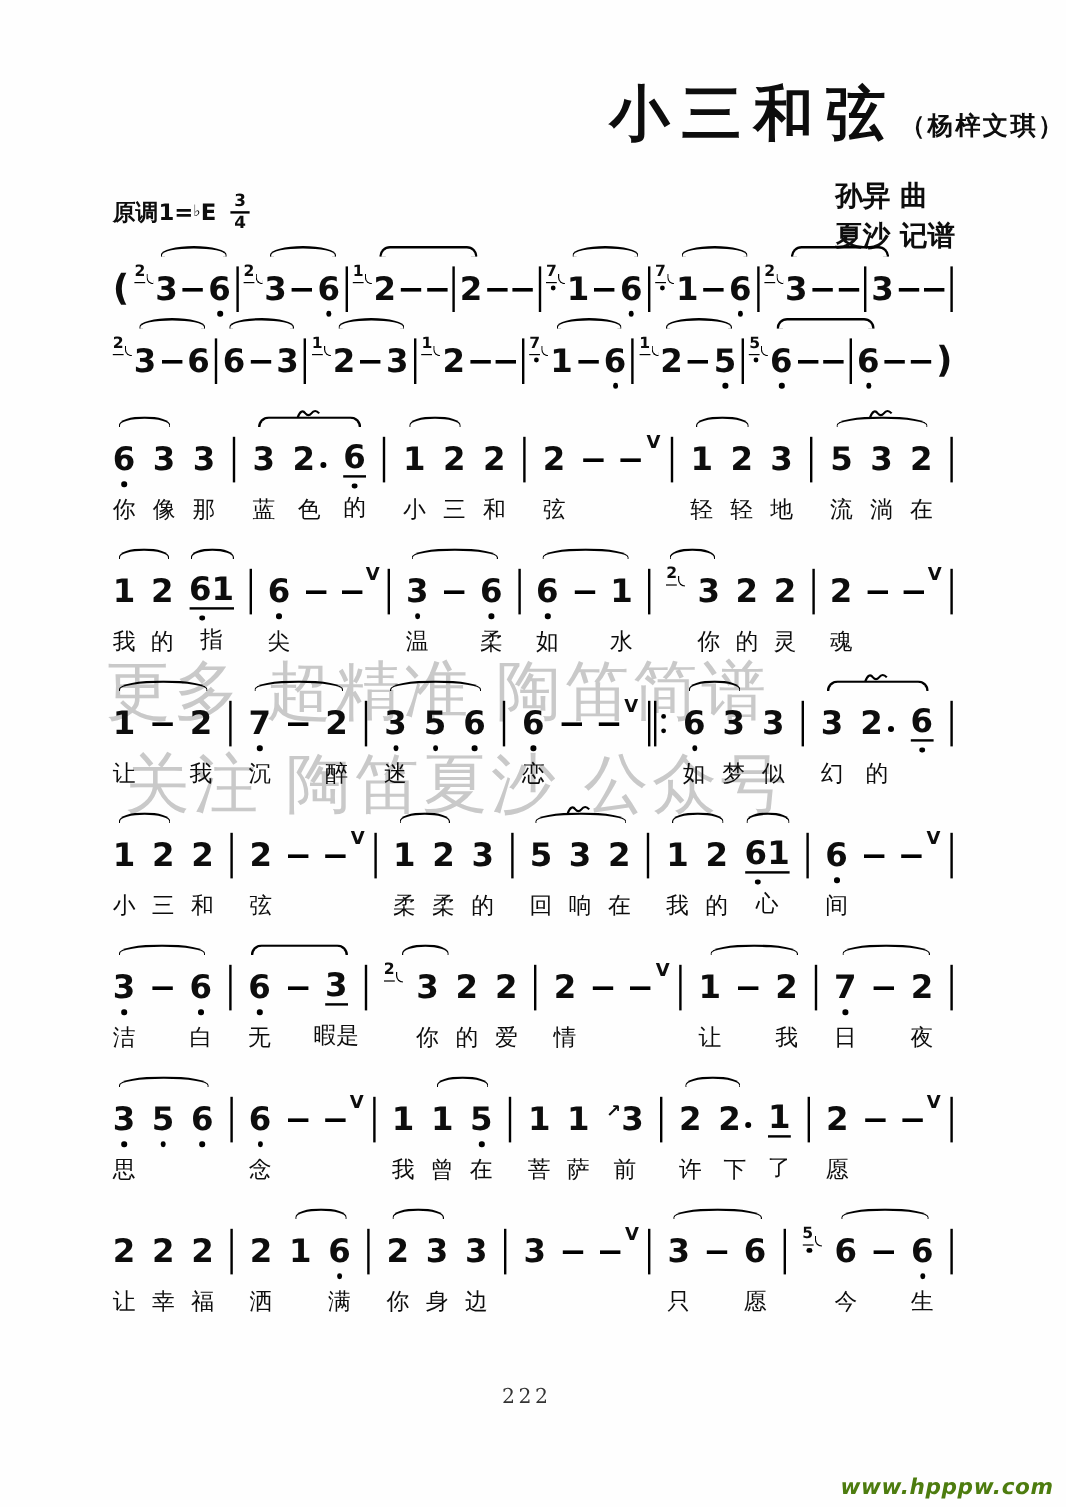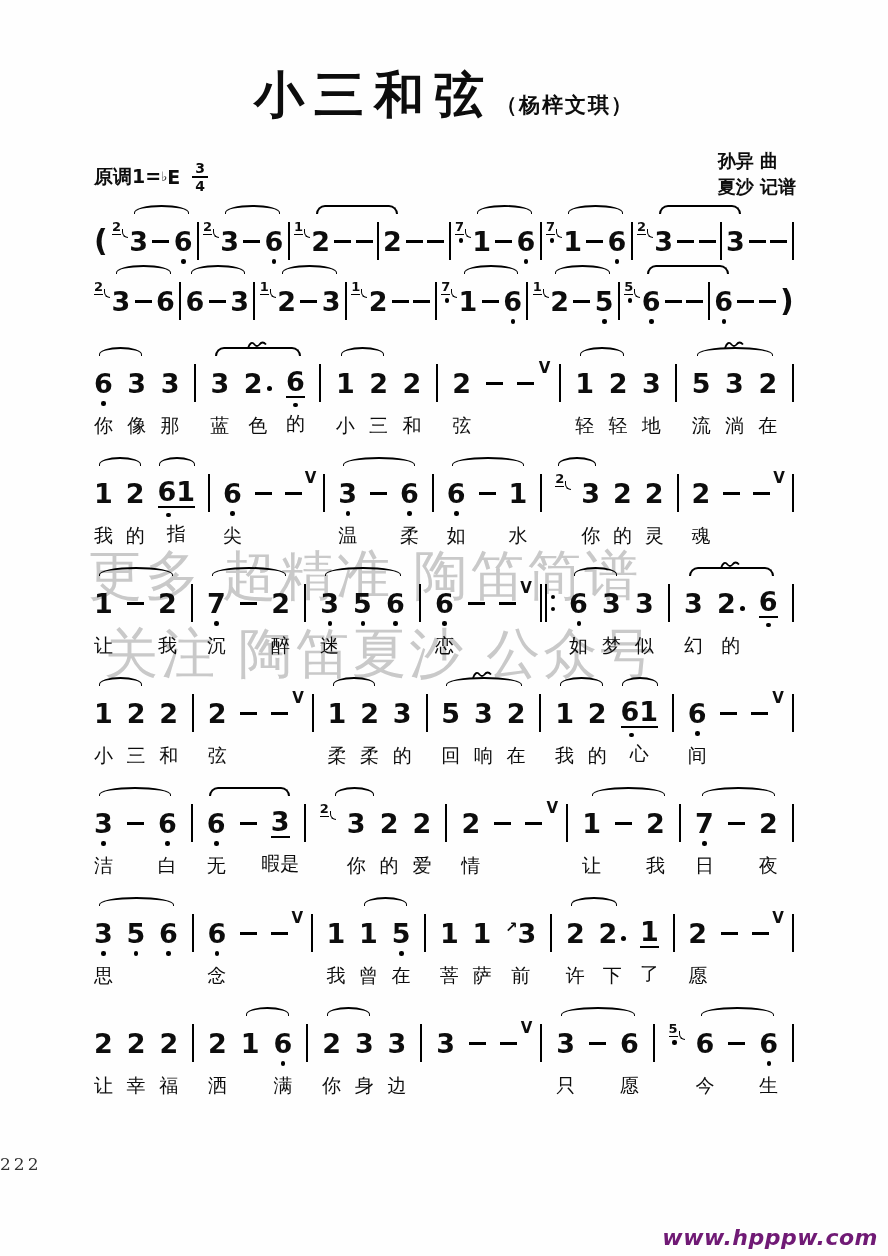--- a/index.html
+++ b/index.html
@@ -5,29 +5,29 @@
   html,body{margin:0;padding:0;}
   body{width:888px;height:1256px;background:#fff;color:#0d0d0d;font-family:"DejaVu Sans","Liberation Sans",sans-serif;}
   .page{position:relative;width:888px;height:1256px;overflow:hidden;background:#fefefe;}
 
   
   .wm{position:absolute;left:88px;width:712px;font-size:54px;color:#c9c9c9;letter-spacing:3px;white-space:nowrap;z-index:0;font-weight:500;}
   .wm1{top:540px;}
   .wm2{top:618px;left:104px;}
 
   
-  .titlerow{position:absolute;top:62px;width:100%;text-align:center;z-index:1;}
+  .titlerow{position:absolute;top:62px;width:100%;text-align:right;z-index:1;}
   .title{font-size:50px;font-weight:bold;letter-spacing:10px;}
   .subtitle{font-size:21px;font-weight:bold;letter-spacing:2px;margin-left:2px;}
   .keyrow{position:absolute;top:161px;left:94px;font-size:19px;font-weight:bold;z-index:1;display:flex;align-items:center;white-space:nowrap;}
   .flat{font-size:13px;vertical-align:6px;line-height:0;}
   .frac{display:inline-flex;flex-direction:column;align-items:center;line-height:1;font-size:14px;margin:0 12px;font-weight:bold;}
   .frac .num{border-bottom:2px solid #000;padding:0 3px 1px;}
   .frac .den{padding-top:1px;}
-  .credits{position:absolute;top:148px;right:92px;font-size:18px;font-weight:bold;line-height:1.45;z-index:1;}
+  .credits{position:absolute;top:148px;right:92px;font-size:23px;font-weight:bold;line-height:1.45;z-index:1;}
 
   
   .score{position:absolute;top:204px;left:94px;width:700px;z-index:1;}
   .mline{position:relative;width:700px;height:110px;padding-top:24px;box-sizing:border-box;}
   .mline.nolyr{height:60px;padding-top:14px;}
   .mline.nolyr + .mline:not(.nolyr){margin-top:12px;}
   .nrow{position:relative;display:flex;align-items:center;justify-content:space-between;height:46px;}
   .note{position:relative;display:inline-block;font-size:27px;font-weight:bold;line-height:1;z-index:1;}
   .nd{display:inline-block;}
   .nd.ul{border-bottom:2.5px solid #000;padding-bottom:1px;}
@@ -47,22 +47,22 @@
   .ghook{display:inline-block;width:5px;height:8px;border-left:1.5px solid #000;border-bottom:1.5px solid #000;border-bottom-left-radius:6px;margin-left:1px;vertical-align:-7px;}
   .grace .odot{bottom:-5px;left:35%;}
   .lyr{position:absolute;top:46px;left:50%;transform:translateX(-50%);font-size:19px;font-weight:normal;white-space:nowrap;}
   .slide{font-size:15px;position:relative;top:-11px;font-weight:bold;}
   .mordent{position:absolute;top:-30px;left:50%;transform:translateX(-50%);line-height:0;}
   .arc{position:absolute;top:-13px;height:9px;border-top:2px solid #000;box-sizing:border-box;z-index:0;}
   .arc.short{border-left:1.5px solid #000;border-right:1.5px solid #000;border-radius:60% 60% 0 0/100% 100% 0 0;}
   .arc.long{border-left:2px solid #000;border-right:2px solid #000;border-radius:9px 9px 0 0;}
 
   
-  .pagenum{position:absolute;top:1154px;left:0;width:790px;text-align:left;font-family:"DejaVu Serif","Liberation Serif",serif;font-size:17px;color:#333;letter-spacing:3px;z-index:1;}
-  .siteurl{position:absolute;right:10px;bottom:6px;font-size:22px;font-weight:bold;font-style:italic;letter-spacing:0.5px;color:#701a75;z-index:1;}
+  .pagenum{position:absolute;top:1154px;left:0;width:790px;text-align:center;font-family:"DejaVu Serif","Liberation Serif",serif;font-size:17px;color:#333;letter-spacing:3px;z-index:1;padding-left:44px;}
+  .siteurl{position:absolute;right:10px;bottom:6px;font-size:18px;font-weight:bold;font-style:italic;letter-spacing:0.5px;color:#4d7c0f;z-index:1;}
 </style>
 </head>
 <body>
 
 <div class="page">
 
   <div class="wm wm2">关注 陶笛夏沙 公众号</div>
   <div class="wm wm1">更多 超精准 陶笛简谱</div>
 
   <div class="titlerow">

